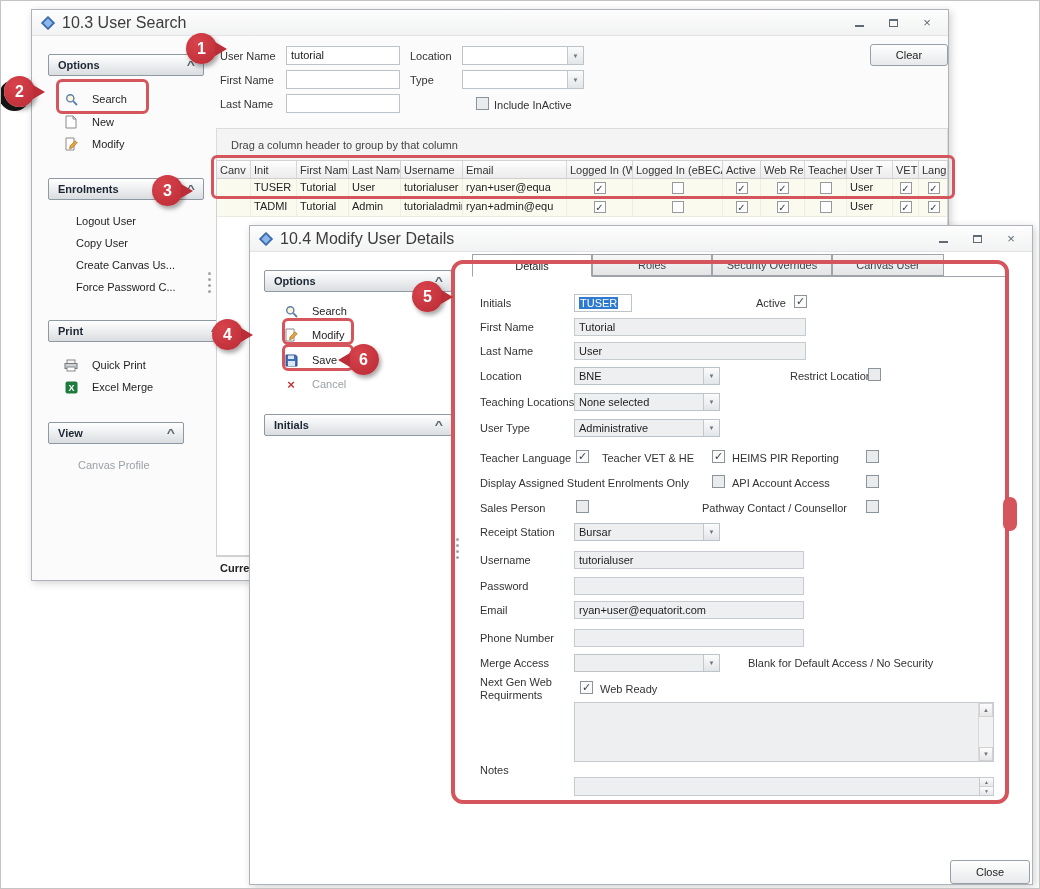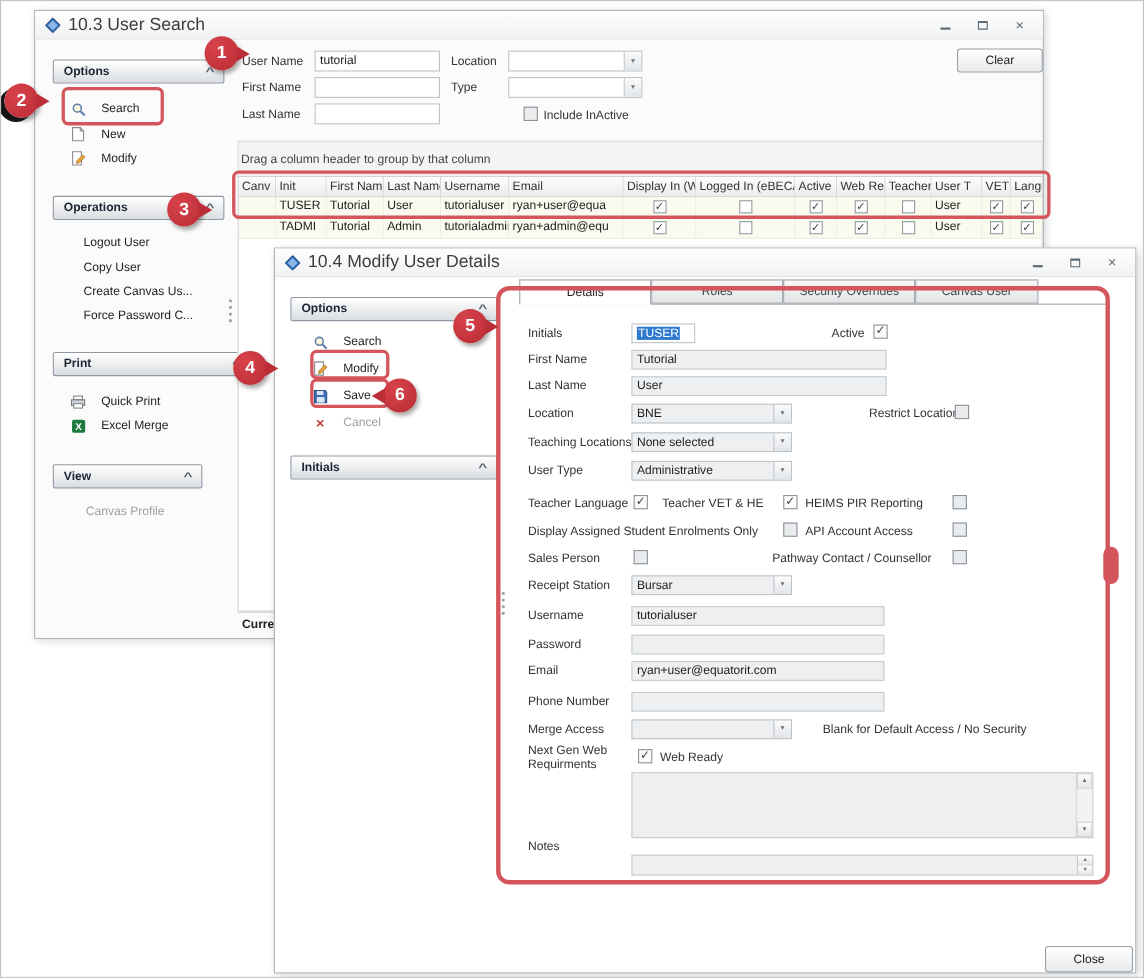--- a/index.html
+++ b/index.html
@@ -34,21 +34,21 @@
   .combo{position:absolute;height:19px;border:1px solid #bcc3c9;background:#fff;font-size:11px;color:#1d1d1d;padding:2px 19px 2px 4px;overflow:hidden;white-space:nowrap}
   .combo.gray{background:#edeff1}
   .cbtn{position:absolute;right:0;top:0;bottom:0;width:16px;background:linear-gradient(#fbfbfb,#e2e5e8);border-left:1px solid #c2c8cc;display:flex;align-items:center;justify-content:center}
   .carr{font-size:6px;color:#6b7похож3}
   .carr{font-size:6px;color:#6b737b}
   .cb{position:absolute;width:13px;height:13px;border:1px solid #8b939b;background:#fbfbfb;font-size:11px;line-height:11px;text-align:center;color:#3a3f44}
   .seltext{background:#2e7ad0;color:#fff;padding:0 1px}
   .btn{position:absolute;border:1px solid #97a0a8;border-radius:3px;background:linear-gradient(#ffffff,#e7e9eb);display:flex;align-items:center;justify-content:center;font-size:11px;color:#1d1d1d;cursor:default}
 
   
-  .grouphint{position:absolute;background:#f4f4f4;border:1px solid #dcdcdc;border-bottom:none;color:#444;display:flex;align-items:center;padding-left:2px}
+  .grouphint{position:absolute;background:#f4f4f4;border:1px solid #dcdcdc;border-bottom:none;color:#444;display:flex;align-items:center;padding-left:14px}
   .grid{position:absolute;background:#fff;border:1px solid #d2d2d2;overflow:hidden}
   .ghead{display:flex;height:18px;border-bottom:1px solid #cfcfcf}
   .gh{flex-shrink:0;display:flex;align-items:center;gap:3px;padding:0 3px;font-size:11px;color:#333;background:linear-gradient(#fdfdfd,#ececec);border-right:1px solid #d6d6d6;overflow:hidden;white-space:nowrap}
   .filtarr{font-size:6px;color:#777}
   .grow{display:flex;height:19px;background:#fbfaef;border-bottom:1px solid #ebebe0}
   .gcell{flex-shrink:0;padding:2px 3px;font-size:11px;color:#222;border-right:1px solid #eeeee4;overflow:hidden;white-space:nowrap}
   .gcell.ck{display:flex;align-items:center;justify-content:center;padding:0}
   .gcheck{display:inline-block;width:12px;height:12px;border:1px solid #949a9f;background:#fdfdfd;font-size:10px;line-height:11px;text-align:center;color:#3a3f44}
   .gc0{width:34px}.gc1{width:46px}.gc2{width:52px}.gc3{width:52px}.gc4{width:62px}.gc5{width:104px}
   .gc6{width:66px}.gc7{width:90px}.gc8{width:38px}.gc9{width:44px}.gc10{width:42px}.gc11{width:46px}
@@ -132,21 +132,21 @@
       <span class="icn">
           <svg width="13" height="14" viewBox="0 0 13 14">
             <path d="M1 1 h8 v12 h-8 z" fill="#fff" stroke="#8a8a8a"></path>
             <path d="M5 9 l5.2-5.2 2 2 L7.2 11 l-2.7.7 z" fill="#e8a33d" stroke="#9a6a1c" stroke-width="0.6"></path>
           </svg>
         </span>
       <span>Modify</span>
     </div>
 
     <div class="grp" style="left:16px;top:168px;width:156px">
-      <span>Operations</span>
+      <span>Enrolments</span>
       <span class="chev">^</span>
     </div>
     <div class="sitem" style="left:44px;top:202px">
         <span>Logout User</span>
       </div>
     <div class="sitem" style="left:44px;top:224px">
         <span>Copy User</span>
       </div>
     <div class="sitem" style="left:44px;top:246px">
         <span>Create Canvas Us...</span>
@@ -234,21 +234,21 @@
         <div class="gh gc3">
             <span>Last Name</span>
           </div>
         <div class="gh gc4">
             <span>Username</span>
           </div>
         <div class="gh gc5">
             <span>Email</span>
           </div>
         <div class="gh gc6">
-            <span>Display In (W</span>
+            <span>Logged In (W</span>
           </div>
         <div class="gh gc7">
             <span>Logged In (eBECAS</span>
           </div>
         <div class="gh gc8">
             <span>Active</span>
           </div>
         <div class="gh gc9">
             <span>Web Rea</span>
           </div>

